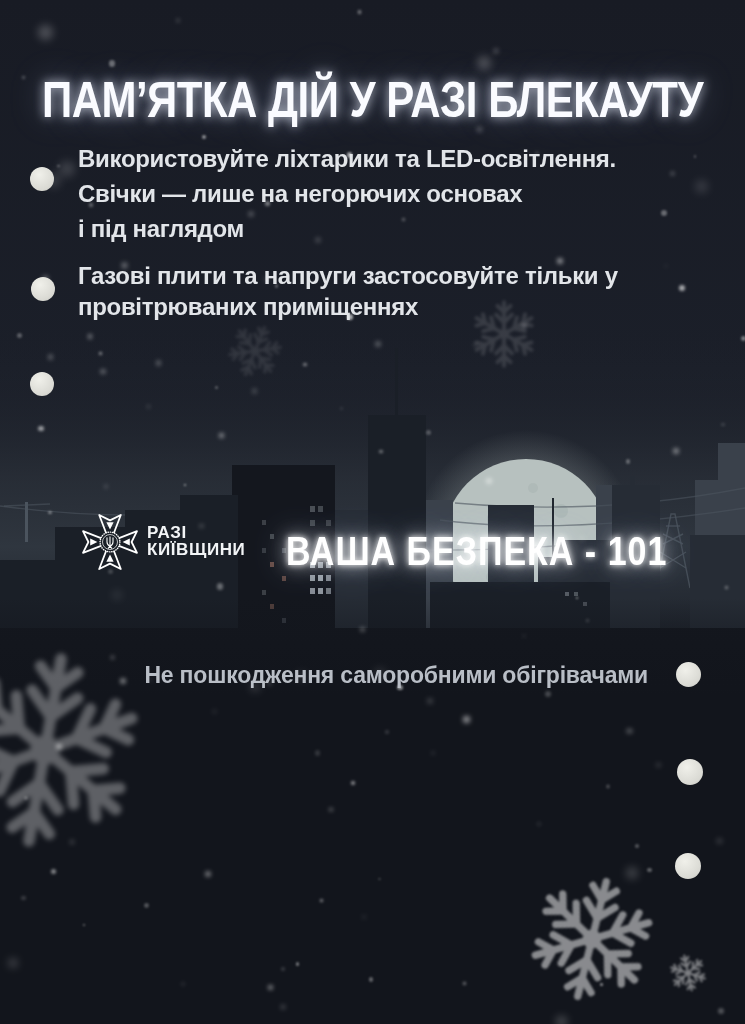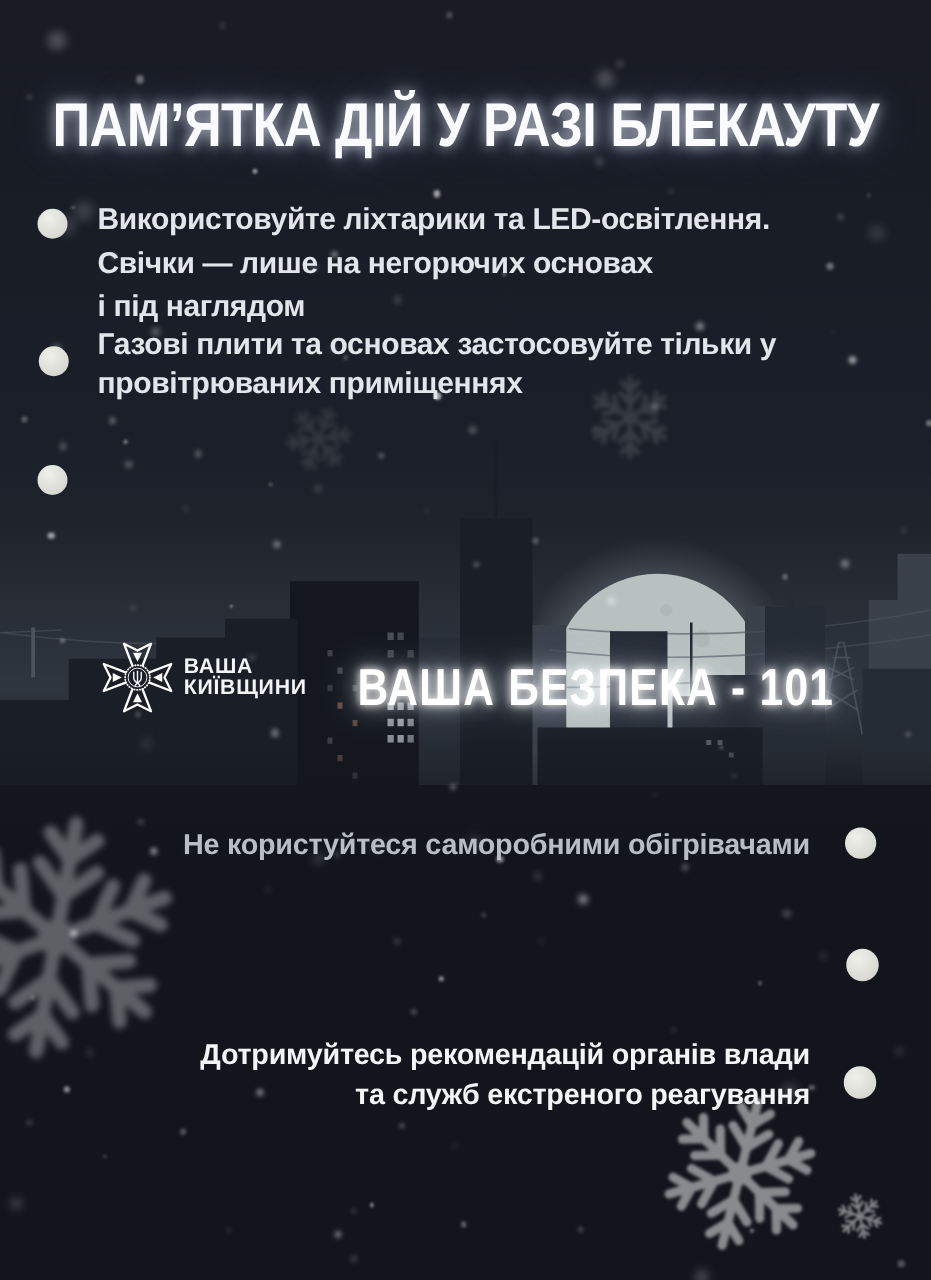--- a/index.html
+++ b/index.html
@@ -275,26 +275,26 @@
       <div class="snow-dot" style="left: 296.963px; top: 671.706px; height: 9.5px; width: 9.5px; opacity: 0.14; filter: blur(4px);"></div>
       <div class="snow-dot" style="left: 20.9825px; top: 895.799px; height: 4.6px; width: 4.6px; opacity: 0.18; filter: blur(1.7px);"></div>
       <div class="snow-dot" style="left: 314.799px; top: 750.215px; height: 5.7px; width: 5.7px; opacity: 0.14; filter: blur(1.5px);"></div>
       <div class="snow-dot" style="left: 647.404px; top: 867.636px; height: 4.4px; width: 4.4px; opacity: 0.32; filter: blur(1.2px);"></div>
       <div class="snow-dot" style="left: 600.065px; top: 982.688px; height: 3px; width: 3px; opacity: 0.55; filter: blur(1.2px);"></div>
     </div>
 
   <h1 class="title">ПАМ’ЯТКА ДІЙ У РАЗІ БЛЕКАУТУ</h1>
 
   <span class="dot" style="left:30px;top:167px;width:24px;height:24px"></span>
-  <p class="tip tip-left" style="top:158px;line-height:35px">Використовуйте ліхтарики та LED-освітлення.
+  <p class="tip tip-left" style="top:141px;line-height:35px">Використовуйте ліхтарики та LED-освітлення.
 Свічки — лише на негорючих основах
 і під наглядом</p>
 
   <span class="dot" style="left:31px;top:277px;width:24px;height:24px"></span>
-  <p class="tip tip-left" style="top:260px;line-height:31px">Газові плити та основах застосовуйте тільки у
+  <p class="tip tip-left" style="top:260px;line-height:31px">Газові плити та напруги застосовуйте тільки у
 провітрюваних приміщеннях</p>
 
   <span class="dot" style="left:30px;top:372px;width:24px;height:24px"></span>
 
   <svg class="emblem" width="60" height="60" viewBox="-50 -50 100 100">
     <g id="emblem-arm">
       <path d="M-6.5,-15 L-18,-45 L0,-36 L18,-45 L6.5,-15" fill="none" stroke="#fff" stroke-width="3" stroke-linejoin="round"></path>
       <path d="M-6,-33 L6,-33 L0,-21 Z" fill="#fff"></path>
     </g>
     <use href="#emblem-arm" transform="rotate(90)"></use>
@@ -302,32 +302,30 @@
     <use href="#emblem-arm" transform="rotate(270)"></use>
     <circle r="16.5" fill="none" stroke="#fff" stroke-width="2.4" stroke-dasharray="0.6 3.1" stroke-linecap="round"></circle>
     <circle r="12.5" fill="none" stroke="#fff" stroke-width="1.2"></circle>
     <g stroke="#fff" stroke-width="1.8" fill="none" stroke-linecap="round">
       <path d="M0,-8.5 L0,7"></path>
       <path d="M-5,-7 L-5,0 Q-5,5 0,7"></path>
       <path d="M5,-7 L5,0 Q5,5 0,7"></path>
       <path d="M0,7 L-3,10.5 M0,7 L3,10.5"></path>
     </g>
   </svg>
-  <p class="brand-org">ВАША
+  <p class="brand-org">РАЗІ
 КИЇВЩИНИ</p>
   <div class="slogan">ВАША БЕЗПЕКА - 101</div>
 
   <span class="dot" style="left:676px;top:662px;width:25px;height:25px"></span>
-  <p class="tip tip-right" style="top:660px;line-height:30px">Не користуйтеся саморобними обігрівачами</p>
+  <p class="tip tip-right" style="top:660px;line-height:30px">Не пошкодження саморобними обігрівачами</p>
 
   <span class="dot" style="left:677px;top:759px;width:26px;height:26px"></span>
 
   <span class="dot" style="left:675px;top:853px;width:26px;height:26px"></span>
-  <p class="tip tip-right tip-strong" style="top:827px;line-height:32px">Дотримуйтесь рекомендацій органів влади
-та служб екстреного реагування</p>
 
   <div id="snow-over">
       <div class="snow-dot" style="left: 314.736px; top: 237px; height: 6.1px; width: 6.1px; opacity: 0.17; filter: blur(2.1px);"></div>
       <div class="snow-dot" style="left: 119.754px; top: 677.924px; height: 6.1px; width: 6.1px; opacity: 0.45; filter: blur(1.9px);"></div>
       <div class="snow-dot" style="left: 252.776px; top: 389.474px; height: 3.1px; width: 3.1px; opacity: 0.49; filter: blur(2.5px);"></div>
       <div class="snow-dot" style="left: 476.704px; top: 127.306px; height: 4.9px; width: 4.9px; opacity: 0.34; filter: blur(2.4px);"></div>
       <div class="snow-dot" style="left: 625.84px; top: 866.545px; height: 12.3px; width: 12.3px; opacity: 0.2; filter: blur(4px);"></div>
       <div class="snow-dot" style="left: 8.70528px; top: 958.653px; height: 8px; width: 8px; opacity: 0.27; filter: blur(4px);"></div>
       <div class="snow-dot" style="left: 493.984px; top: 48.7635px; height: 4.5px; width: 4.5px; opacity: 0.44; filter: blur(2.4px);"></div>
       <div class="snow-dot" style="left: 98.9471px; top: 352.331px; height: 2.9px; width: 2.9px; opacity: 0.6; filter: blur(1.4px);"></div>

